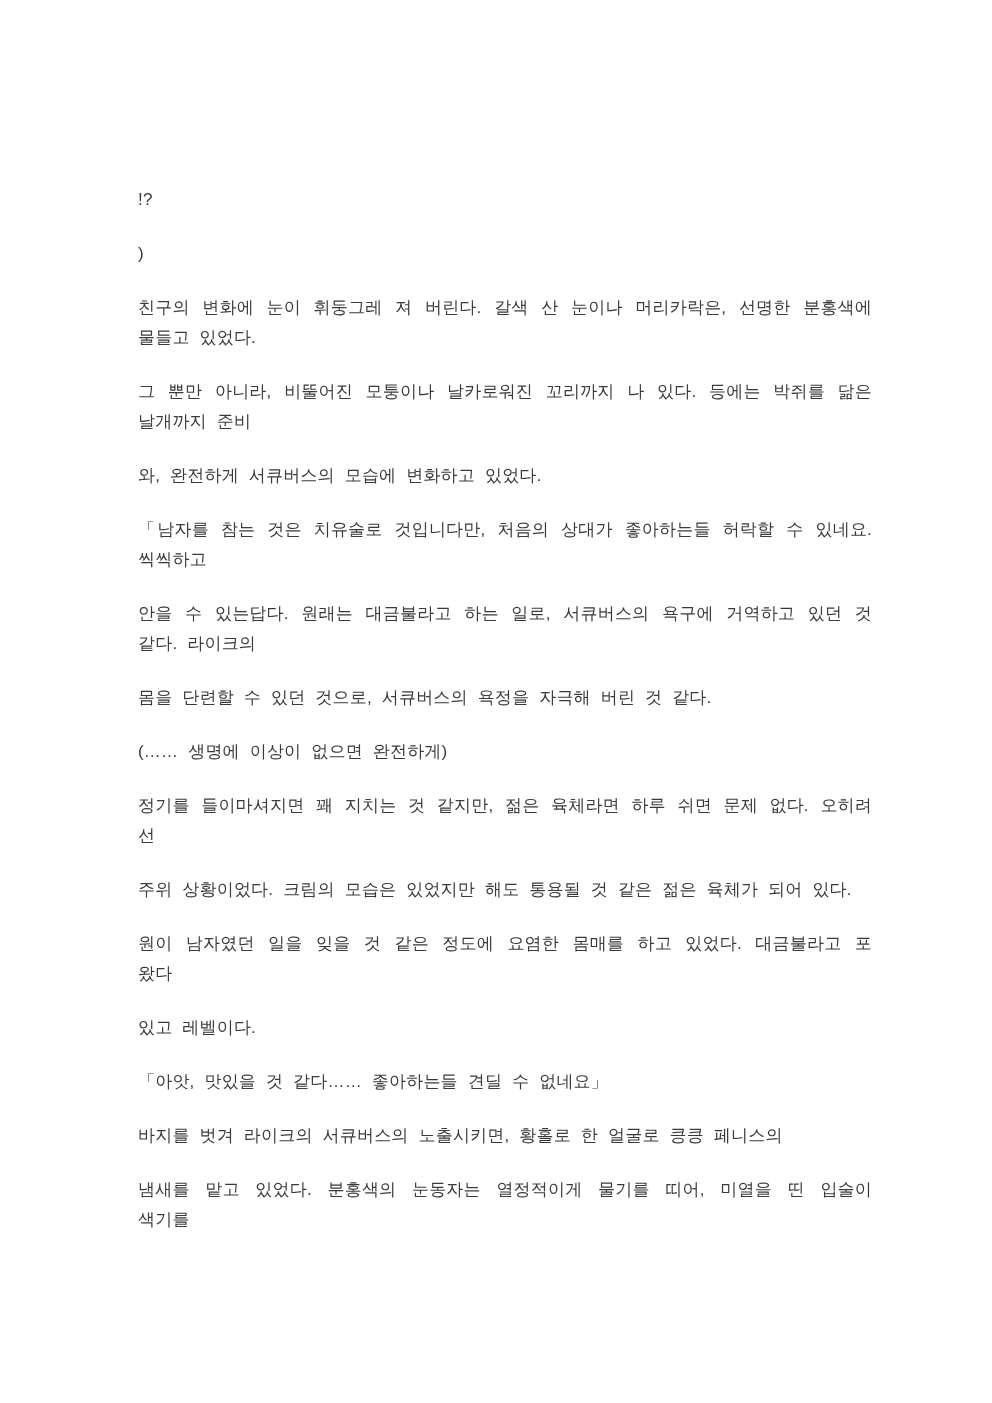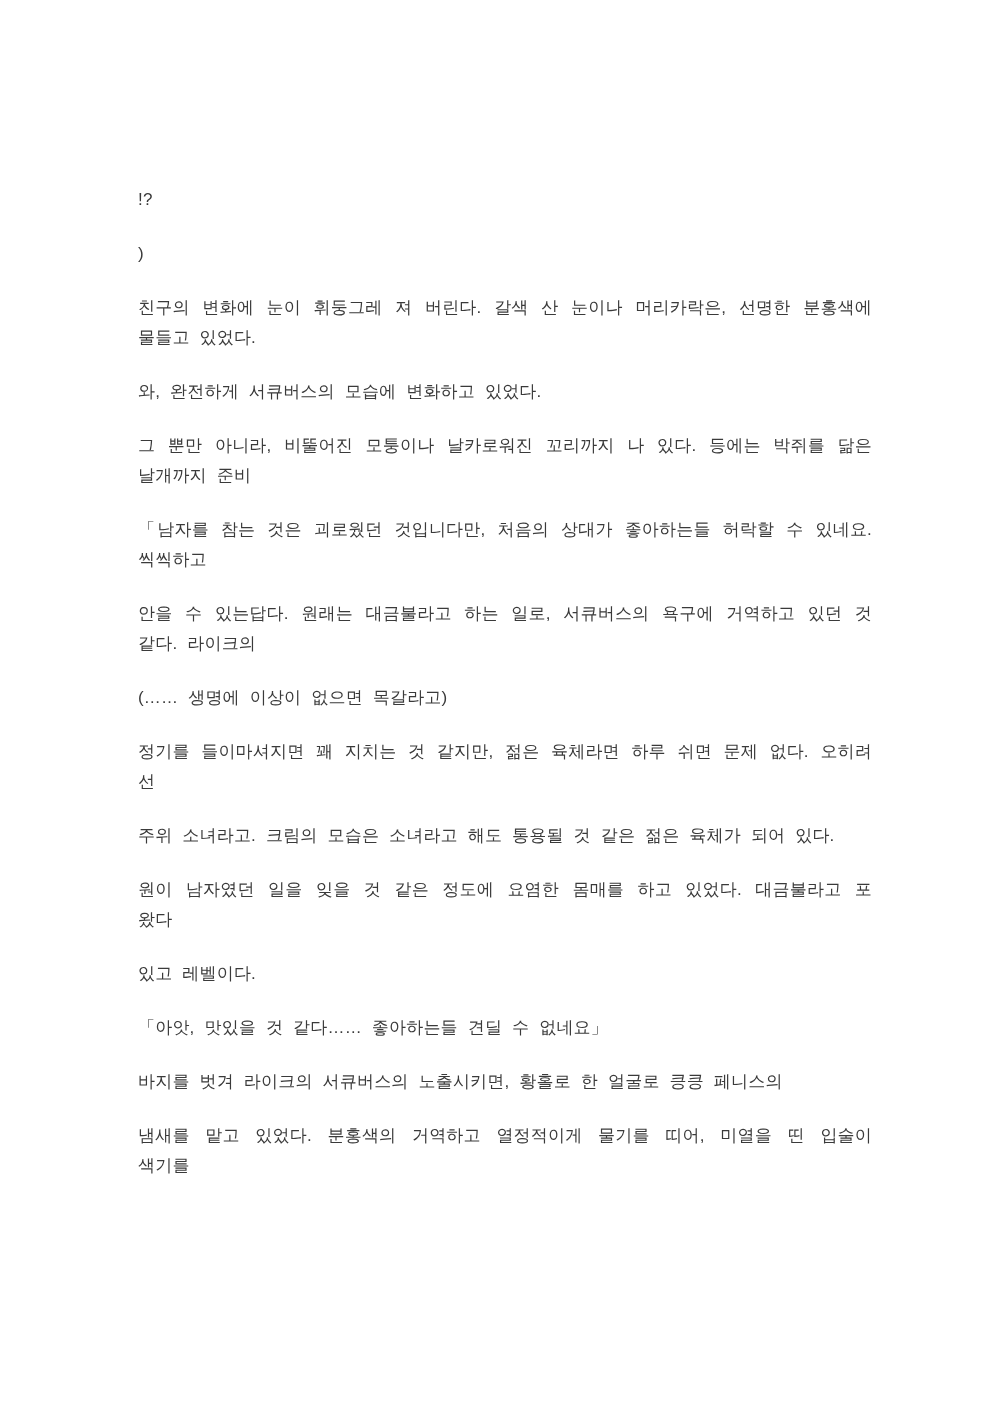--- a/index.html
+++ b/index.html
@@ -33,26 +33,27 @@
   }
 </style>
 </head>
 <body style="background: rgb(255, 255, 255);">
 
 <div class="page">
   <div class="text-content" style="color: rgb(58, 58, 58);">
       <p>!?</p>
       <p>)</p>
       <p>친구의 변화에 눈이 휘둥그레 져 버린다. 갈색 산 눈이나 머리카락은, 선명한 분홍색에 물들고 있었다.</p>
+      <p>그 뿐만 아니라, 비뚤어진 모퉁이나 날카로워진 꼬리까지 나 있다. 등에는 박쥐를 닮은 날개까지 준비</p>
       <p>와, 완전하게 서큐버스의 모습에 변화하고 있었다.</p>
-      <p>그 뿐만 아니라, 비뚤어진 모퉁이나 날카로워진 꼬리까지 나 있다. 등에는 박쥐를 닮은 날개까지 준비</p>
-      <p>「남자를 참는 것은 괴로웠던 것입니다만, 처음의 상대가 좋아하는들 허락할 수 있네요. 씩씩하고</p>
+      <p>「남자를 참는 것은 치유술로 것입니다만, 처음의 상대가 좋아하는들 허락할 수 있네요. 씩씩하고</p>
       <p>안을 수 있는답다. 원래는 대금불라고 하는 일로, 서큐버스의 욕구에 거역하고 있던 것 같다. 라이크의</p>
-      <p>(…… 생명에 이상이 없으면 목갈라고)</p>
+      <p>몸을 단련할 수 있던 것으로, 서큐버스의 욕정을 자극해 버린 것 같다.</p>
+      <p>(…… 생명에 이상이 없으면 완전하게)</p>
       <p>정기를 들이마셔지면 꽤 지치는 것 같지만, 젊은 육체라면 하루 쉬면 문제 없다. 오히려 선</p>
-      <p>주위 소녀라고. 크림의 모습은 소녀라고 해도 통용될 것 같은 젊은 육체가 되어 있다.</p>
+      <p>주위 상황이었다. 크림의 모습은 있었지만 해도 통용될 것 같은 젊은 육체가 되어 있다.</p>
       <p>원이 남자였던 일을 잊을 것 같은 정도에 요염한 몸매를 하고 있었다. 대금불라고 포 왔다</p>
       <p>있고 레벨이다.</p>
       <p>「아앗, 맛있을 것 같다…… 좋아하는들 견딜 수 없네요」</p>
       <p>바지를 벗겨 라이크의 서큐버스의 노출시키면, 황홀로 한 얼굴로 킁킁 페니스의</p>
-      <p>냄새를 맡고 있었다. 분홍색의 거역하고 열정적이게 물기를 띠어, 미열을 띤 입술이 색기를</p>
+      <p>냄새를 맡고 있었다. 분홍색의 눈동자는 열정적이게 물기를 띠어, 미열을 띤 입술이 색기를</p>
     </div>
 </div>
 
 </body></html>

